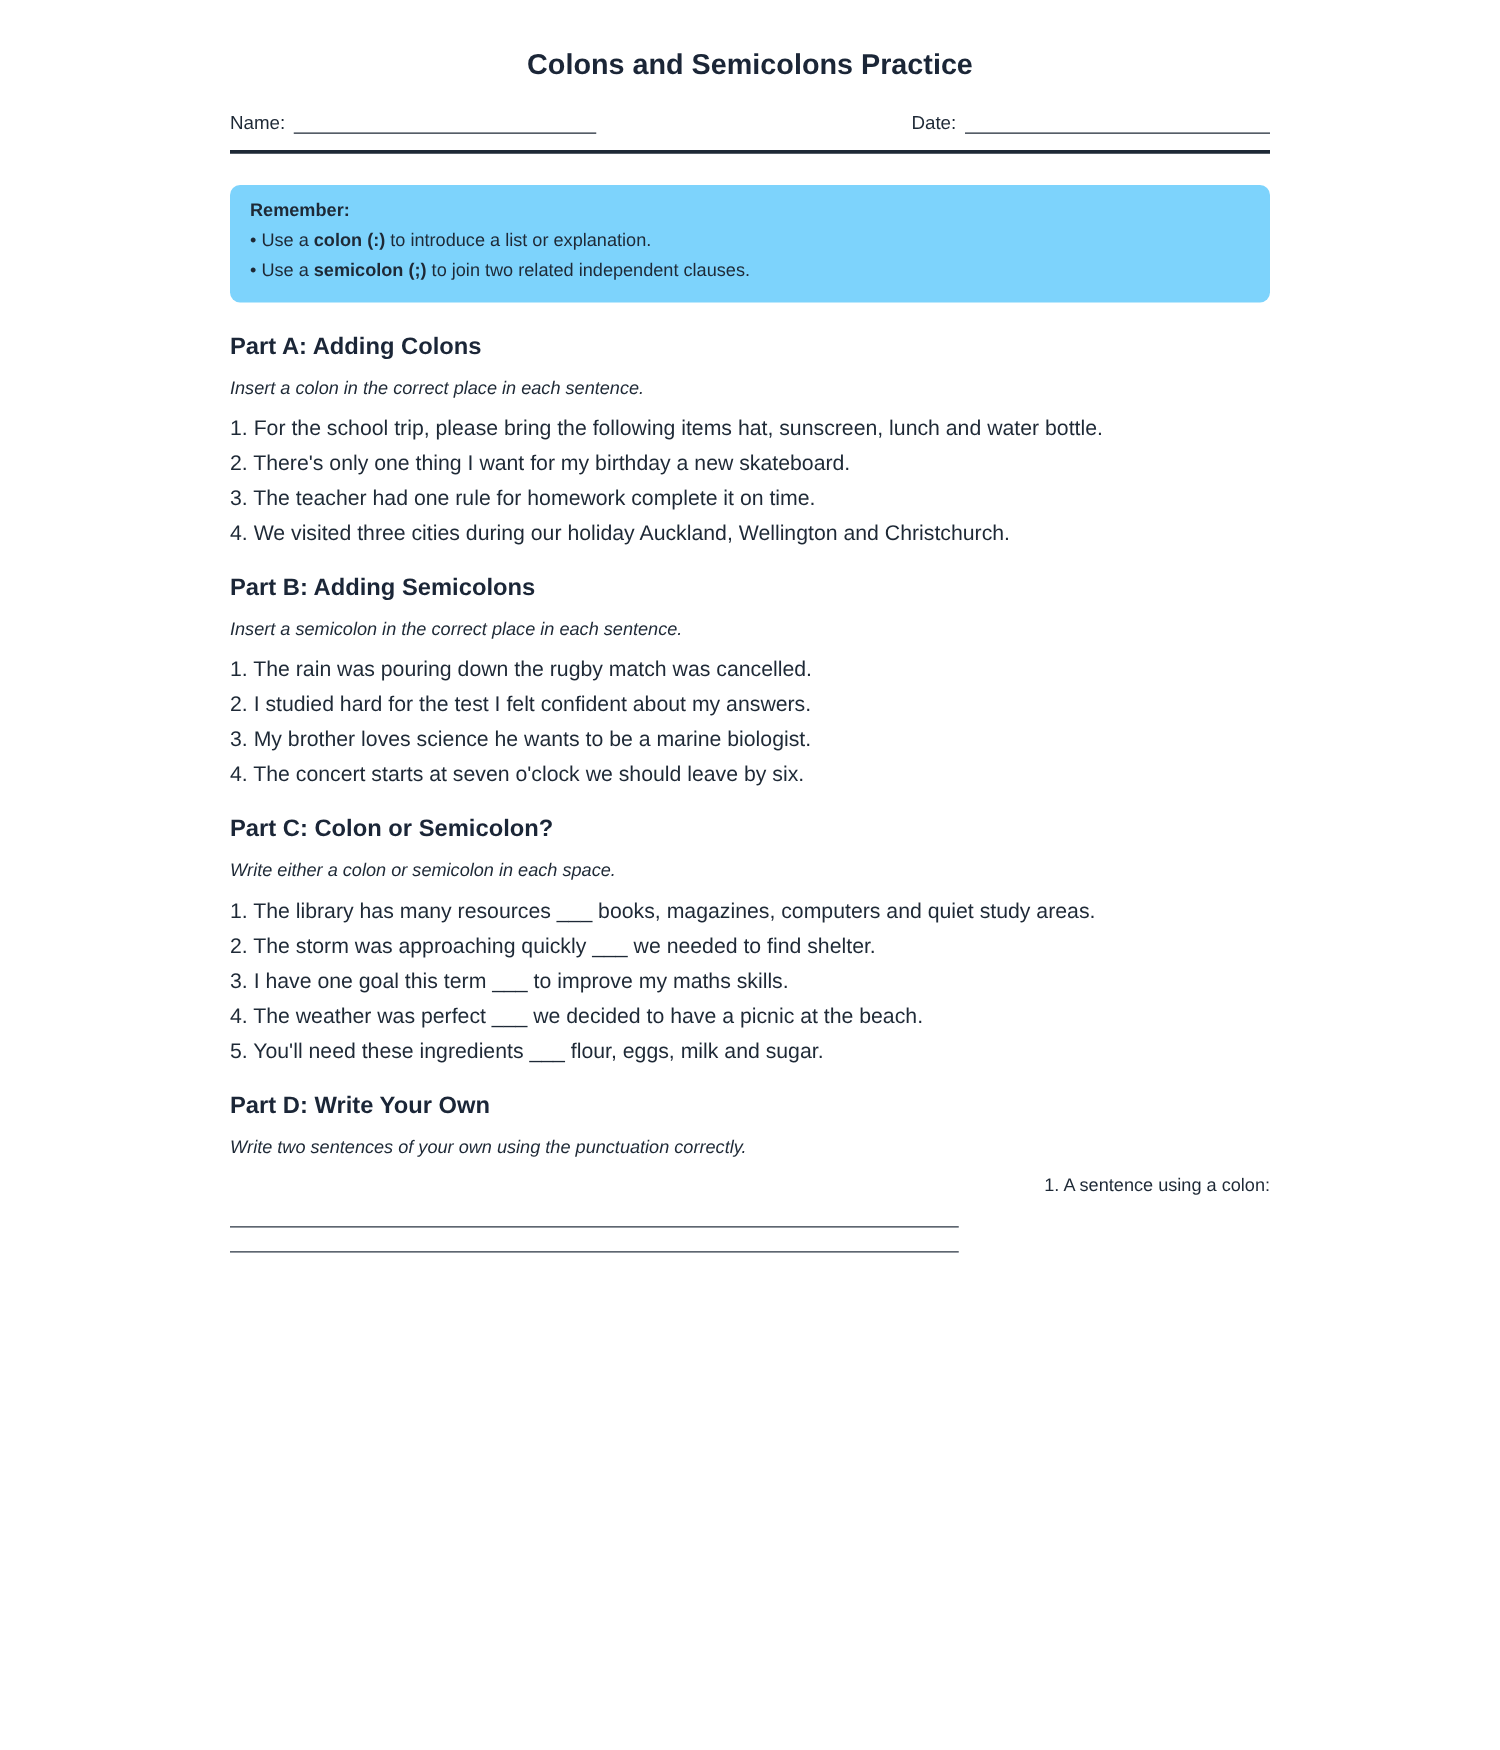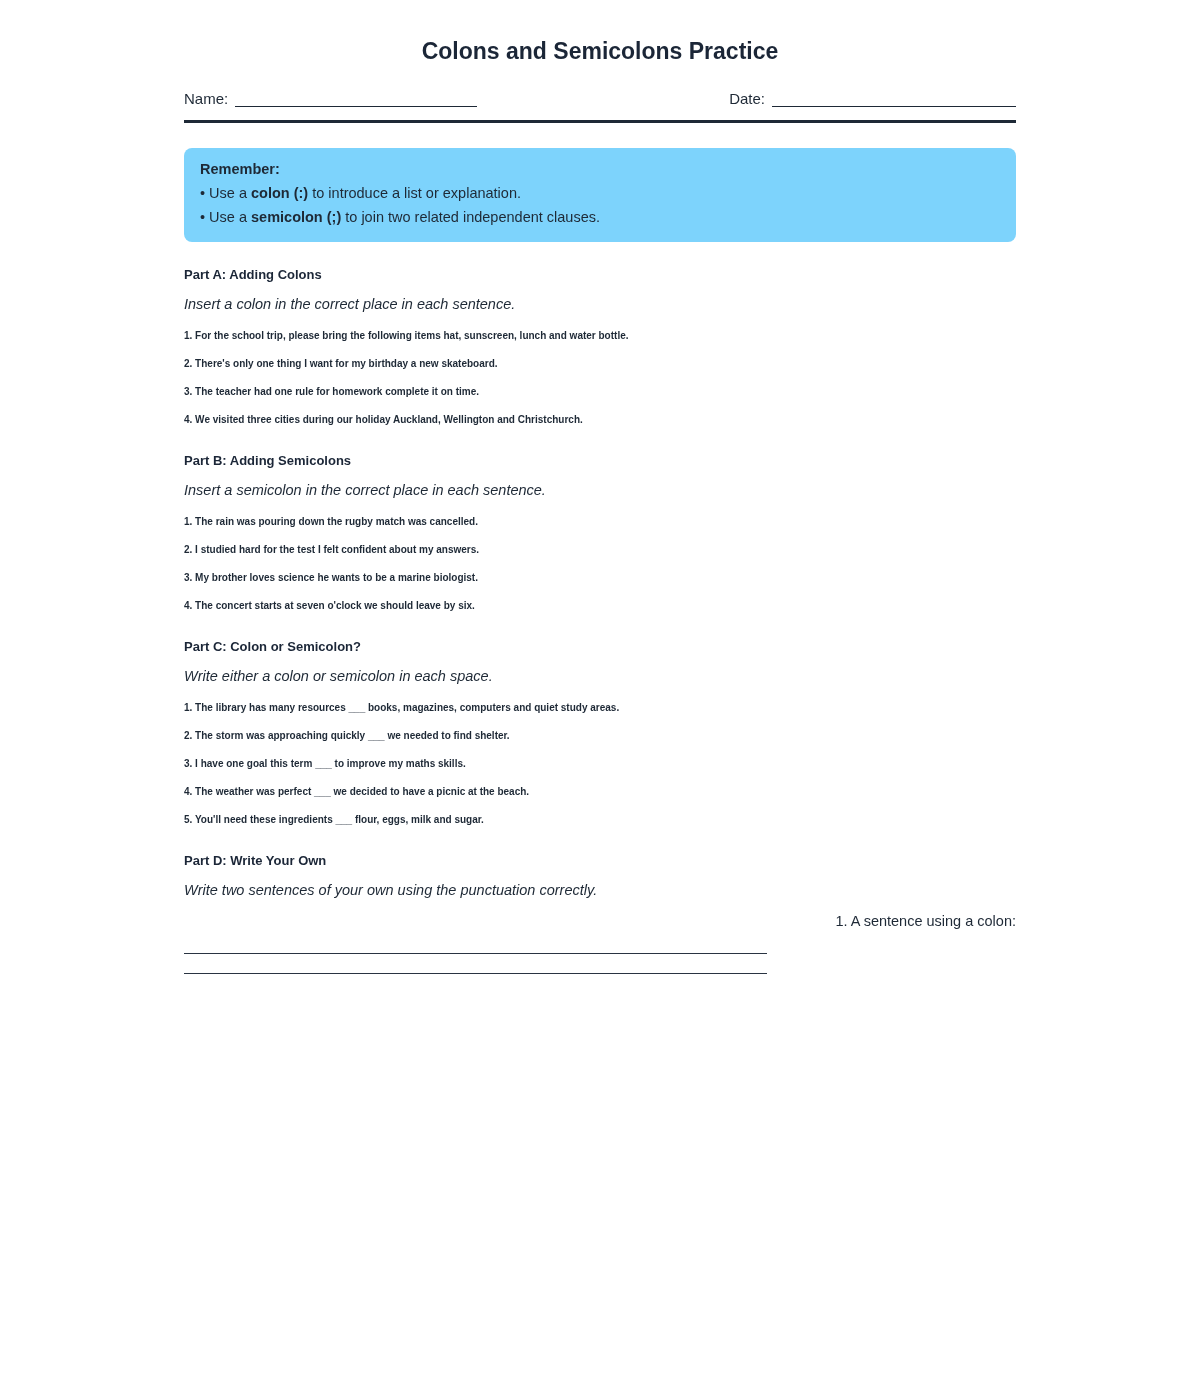--- a/index.html
+++ b/index.html
@@ -54,36 +54,35 @@
     line-height: 17px;
   }
   .remember-heading {
     font-weight: bold;
     font-size: 14.5px;
   }
   .remember-line {
     margin-top: 7px;
   }
   .section-heading {
-    font-size: 13px;
+    font-size: 19px;
     font-weight: bold;
     margin: 25px 0 0 0;
     color: #1b2637;
   }
   .instruction {
     font-style: italic;
     font-size: 14.5px;
     margin-top: 14px;
     line-height: 17px;
   }
   .sentence-item {
-    font-size: 10px;
+    font-size: 17px;
     line-height: 17px;
     margin-top: 11px;
-    font-weight: bold;
   }
   .sentence-item.first { margin-top: 14px; }
   .write-prompt {
     font-size: 14.5px;
     line-height: 17px;
     margin-top: 14px;
   }
   .write-lines {
     width: 583px;
     margin-top: 4px;

